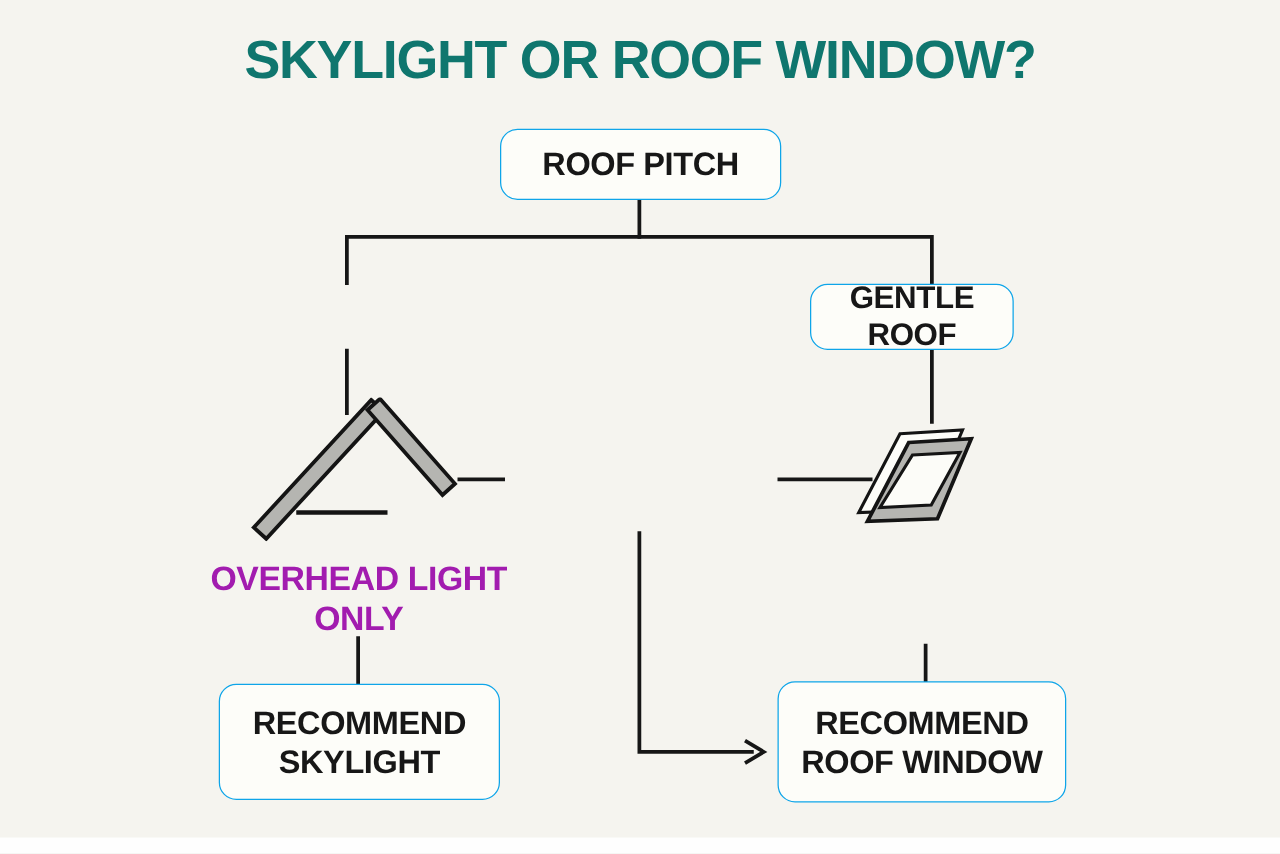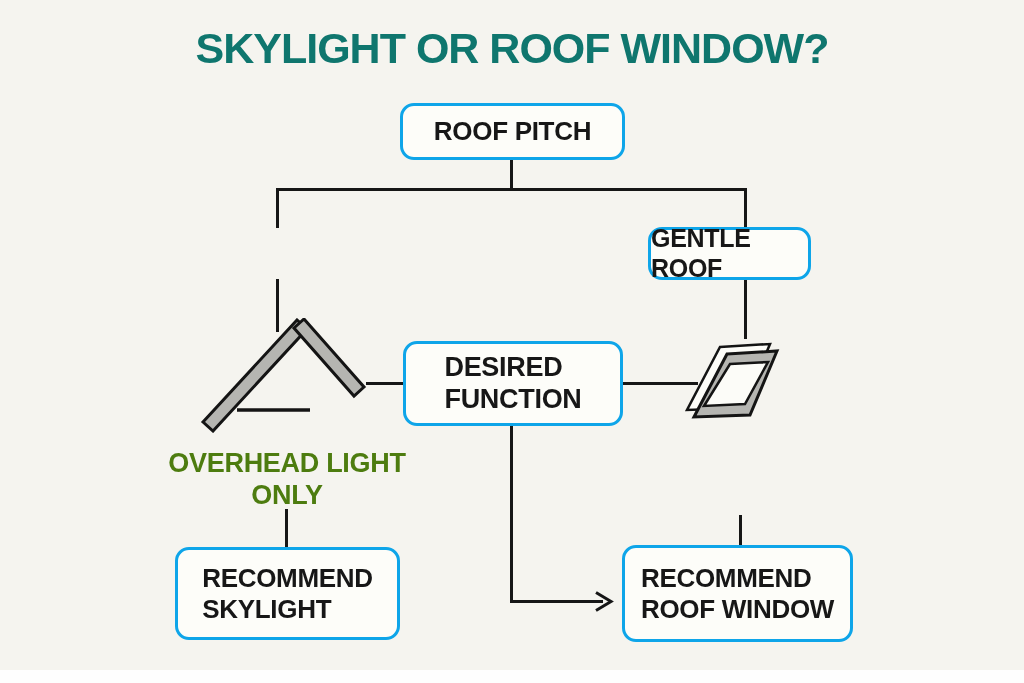--- a/index.html
+++ b/index.html
@@ -20,44 +20,45 @@
     position:absolute;left:0;right:0;top:24px;
     text-align:center;
     font-size:43px;font-weight:bold;letter-spacing:-1px;
     color:#0f766e;
     white-space:nowrap;
   }
   .connectors{position:absolute;left:0;top:0;width:1024px;height:683px;}
   .box{
     position:absolute;
     background:#fdfdf9;
-    border:3px solid #0ea5e9;
+    border:1px solid #0ea5e9;
     border-radius:14px;
     display:flex;align-items:center;justify-content:center;
+    text-align:center;
     font-weight:bold;
     box-sizing:border-box;
     white-space:pre-line;
     line-height:1.18;
     letter-spacing:-0.3px;
   }
   .n-roof-pitch{left:400px;top:103px;width:225px;height:57px;font-size:26px;}
   .n-steep-roof{left:175px;top:227px;width:203px;height:53px;font-size:25px;}
   .n-gentle-roof{left:648px;top:227px;width:163px;height:53px;font-size:25px;}
   .n-desired-function{left:403px;top:341px;width:220px;height:85px;font-size:27px;}
   .n-recommend-skylight{left:175px;top:547px;width:225px;height:93px;font-size:26px;}
   .n-recommend-roof-window{left:622px;top:545px;width:231px;height:97px;font-size:26px;}
   .free-label{
     position:absolute;
     text-align:center;
     font-weight:bold;
     font-size:27px;
     line-height:1.2;
     white-space:pre-line;
     letter-spacing:-0.3px;
-    color:#4d7c0f;
+    color:#a21caf;
   }
   .l-overhead{left:157px;top:447px;width:260px;}
   .l-ventilation{left:613px;top:447px;width:260px;}
   .icon{position:absolute;}
   .i-steep-roof{left:198px;top:318px;width:175px;height:115px;}
   .i-roof-window{left:682px;top:340px;width:110px;height:100px;}
 </style>
 </head>
 <body>
 
@@ -94,24 +95,20 @@
 
   <div class="box n-roof-pitch">
     <span>ROOF PITCH</span>
   </div>
 
 
   <div class="box n-gentle-roof">
     <span>GENTLE ROOF</span>
   </div>
 
-  <div class="box n-desired-function">
-    <span>DESIRED
-FUNCTION</span>
-  </div>
 
   <div class="free-label l-overhead">OVERHEAD LIGHT
 ONLY</div>
 
 
   <div class="box n-recommend-skylight">
     <span>RECOMMEND
 SKYLIGHT</span>
   </div>
 

